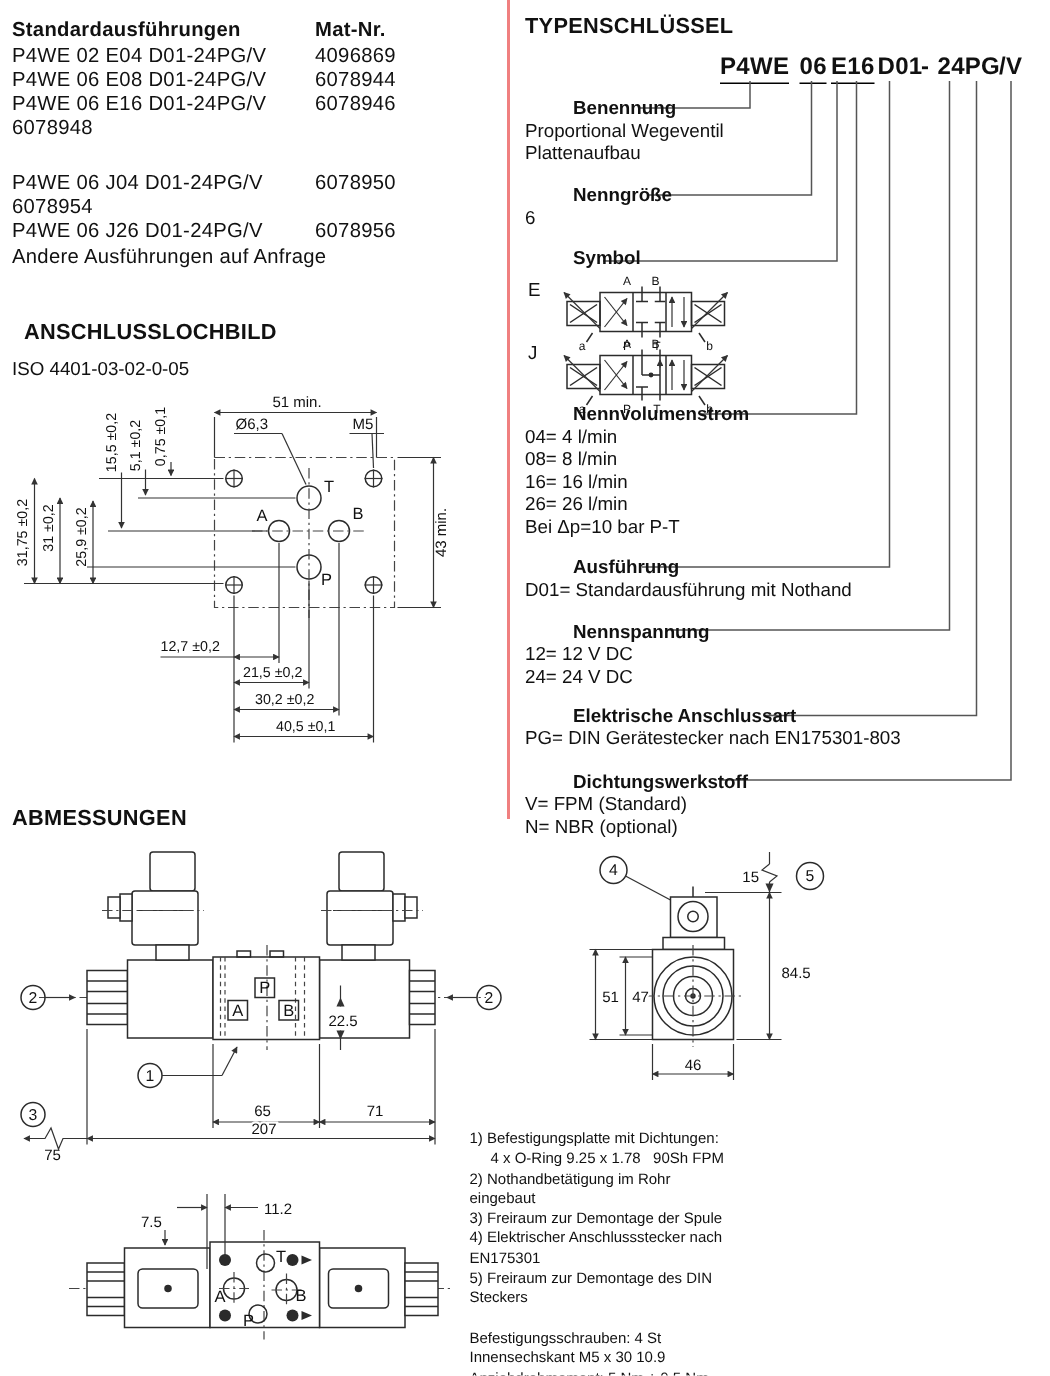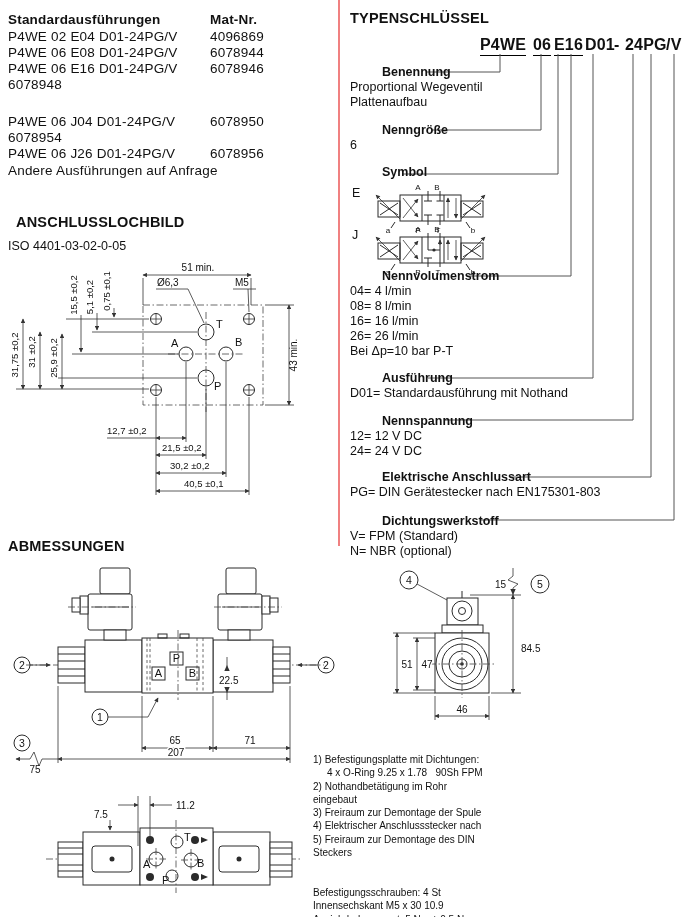--- a/index.html
+++ b/index.html
@@ -533,20 +533,21 @@
   </g>
 </svg>
 
 <div class="abs notes" style="left:313px;top:753px;">
   <div>1) Befestigungsplatte mit Dichtungen:</div>
   <div class="pre ind">4 x O-Ring 9.25 x 1.78   90Sh FPM</div>
   <div>2) Nothandbetätigung im Rohr</div>
   <div>eingebaut</div>
   <div>3) Freiraum zur Demontage der Spule</div>
   <div>4) Elektrischer Anschlussstecker nach</div>
+  <div>EN175301</div>
   <div>5) Freiraum zur Demontage des DIN</div>
   <div>Steckers</div>
 </div>
 <div class="abs notes" style="left:313px;top:886px;">
   <div>Befestigungsschrauben: 4 St</div>
   <div>Innensechskant M5 x 30 10.9</div>
   <div>Anziehdrehmoment: 5 Nm ± 0,5 Nm</div>
 </div>
 
 </body></html>

